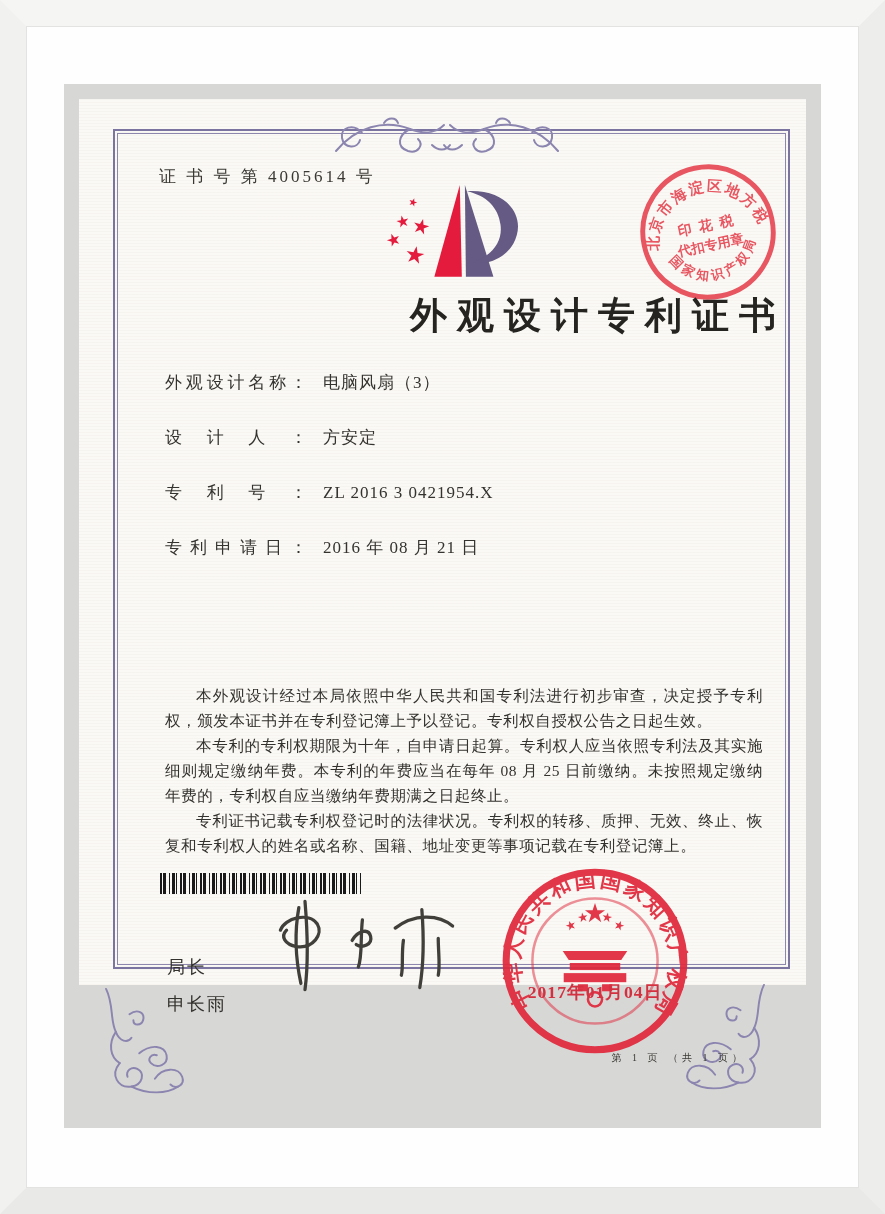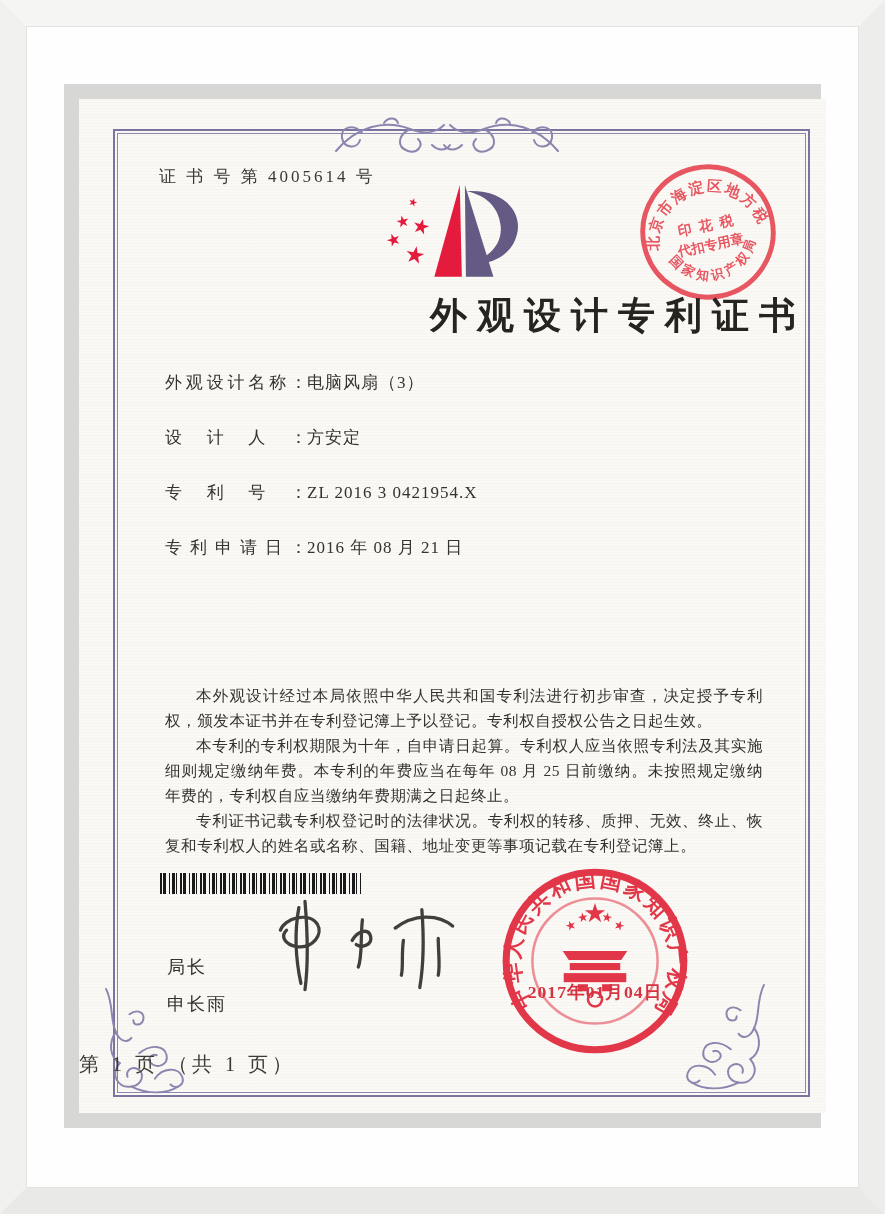--- a/index.html
+++ b/index.html
@@ -5,48 +5,48 @@
   html,body{margin:0;padding:0;background:#ffffff;}
   body{font-family:"Liberation Serif","DejaVu Serif",serif;}
   .photo{position:relative;width:885px;height:1214px;margin:0 auto;background:#fefefe;overflow:hidden;}
   
   .bevel{position:absolute;inset:0;border:26px solid;box-sizing:border-box;
          border-color:#f5f5f4 #ededec #e9e9e8 #f1f1f0;}
   .bevel-line{position:absolute;inset:26px;border:1px solid #e3e3e2;}
   
   .mat{position:absolute;left:64px;top:84px;width:757px;height:1044px;background:#d7d7d6;}
   
-  .paper{position:absolute;left:79px;top:99px;width:727px;height:1014px;
+  .paper{position:absolute;left:79px;top:99px;width:727px;height:886px;
          background-color:#fbf9f5;
-         background-image:repeating-linear-gradient(180deg,rgba(120,110,100,0.035) 0 1px,rgba(255,255,255,0) 1px 3px);padding-left:20px;}
+         background-image:repeating-linear-gradient(180deg,rgba(120,110,100,0.035) 0 1px,rgba(255,255,255,0) 1px 3px);}
   
   .cert-border{position:absolute;inset:30px 16px 16px 34px;border:2px solid #7b74a1;}
   .cert-border::after{content:'';position:absolute;inset:2px;border:1px solid #8d87ae;}
   .abs{position:absolute;}
   .cert-number{left:80px;top:66px;font-size:17px;letter-spacing:3px;color:#3a3833;}
   .logo{left:282px;top:80px;width:165px;height:112px;}
   .title{left:0;right:20px;top:192px;text-align:right;font-size:37px;font-weight:700;
          letter-spacing:10px;color:#262420;}
   .fields{left:86px;top:272px;right:50px;}
   .field-row{height:55px;font-size:17px;color:#35332f;}
   .f-label{display:inline-block;width:142px;text-align-last:justify;text-align:justify;}
-  .f-value{margin-left:0;letter-spacing:1px;}
+  .f-value{margin-left:16px;letter-spacing:1px;}
   .paragraphs{left:86px;top:584px;width:598px;}
   .paragraphs p{margin:0;font-size:15.5px;line-height:25px;letter-spacing:0.6px;
                 text-align:justify;text-indent:2em;color:#34322e;}
   .barcode{left:81px;top:774px;width:201px;height:21px;
     background:repeating-linear-gradient(90deg,#191919 0 2px,rgba(0,0,0,0) 2px 3px,
       #191919 3px 6px,rgba(0,0,0,0) 6px 9px,#191919 9px 10px,rgba(0,0,0,0) 10px 12px,
       #191919 12px 15px,rgba(0,0,0,0) 15px 16px,#191919 16px 17px,rgba(0,0,0,0) 17px 20px);}
   .director{left:88px;top:856px;font-size:18px;color:#33312d;letter-spacing:2px;}
   .director div{margin-bottom:13px;}
   .signature{left:185px;top:796px;width:205px;height:98px;}
   .seal-authority{left:410px;top:756px;width:212px;height:212px;}
   .seal-tax{left:550px;top:54px;width:158px;height:158px;transform:rotate(-12deg);}
-  .footer{left:0;right:60px;top:952px;text-align:left;font-size:20px;letter-spacing:4px;color:#3c3a35;}
+  .footer{left:0;right:60px;top:952px;text-align:right;font-size:10px;letter-spacing:4px;color:#3c3a35;}
   .orn-top{left:252px;top:12px;width:232px;height:50px;}
   .orn-bl{left:20px;top:886px;width:100px;height:122px;}
   .orn-br{left:592px;top:882px;width:100px;height:122px;}
   svg text{font-family:"Liberation Serif","DejaVu Serif",serif;}
 </style>
 </head>
 <body>
 
 <svg width="0" height="0" style="position:absolute" aria-hidden="true">
   <defs>

